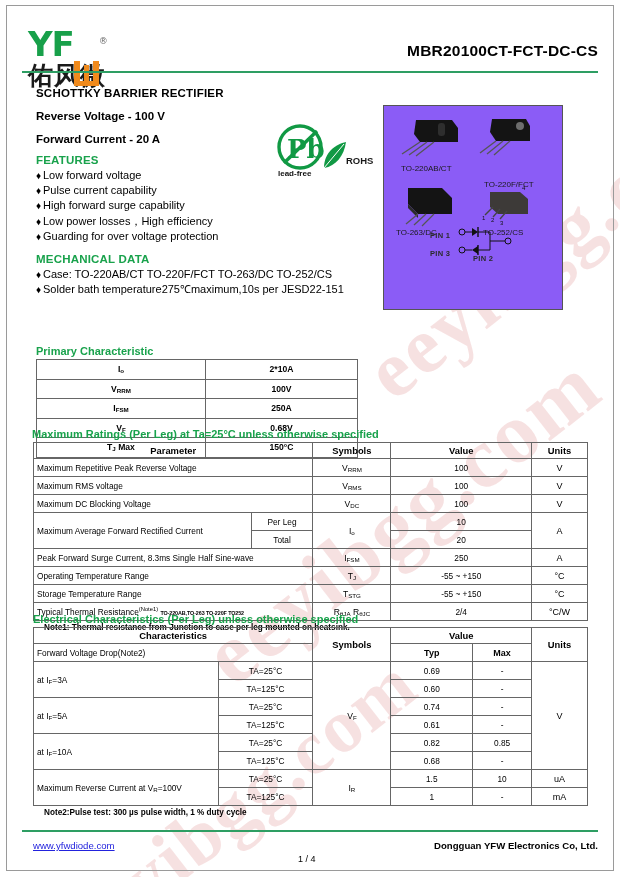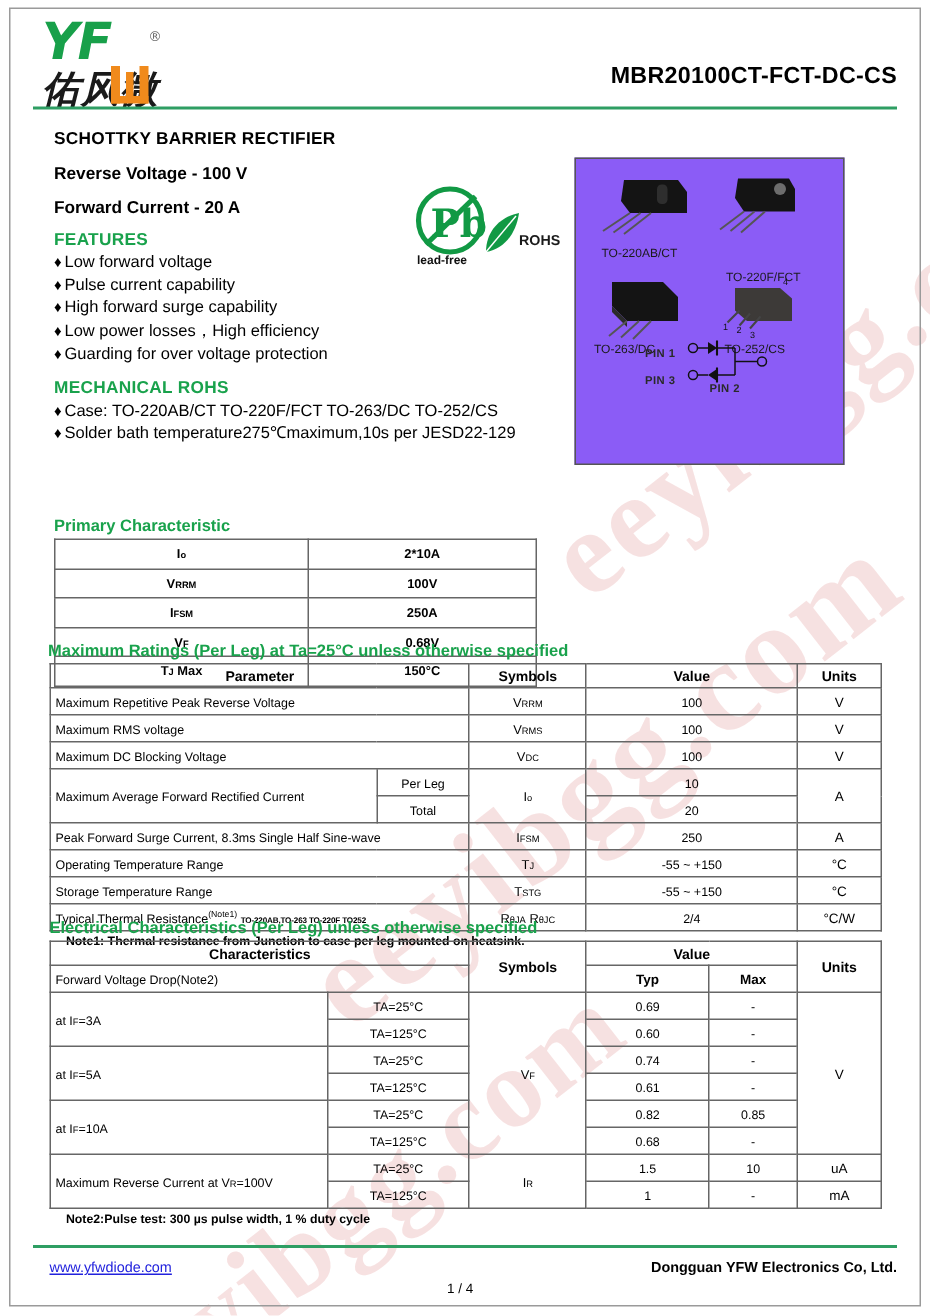--- a/index.html
+++ b/index.html
@@ -49,22 +49,22 @@
   .wm1 { left: 165px; top: 470px; font-size: 86px; transform: rotate(-38deg); }
   .wm2 { left: 330px; top: 200px; font-size: 80px; transform: rotate(-38deg); }
   .wm3 { left: 30px;  top: 760px; font-size: 76px; transform: rotate(-38deg); }
 
   
   .hdr {
     position: relative; z-index: 2;
     height: 78px;
   }
   .logo {
-    position: absolute; left: 28px; top: 8px;
-    width: 150px; height: 64px; font-style: italic;
+    position: absolute; left: 28px; top: 24px;
+    width: 150px; height: 64px;
   }
   .logo-main {
     font-family: "DejaVu Sans", sans-serif;
     font-weight: bold;
     font-size: 34px;
     line-height: 34px;
     letter-spacing: -1px;
   }
   .logo-yf { color: #18a04a; }
   .logo-u {
@@ -321,24 +321,24 @@
 
     <div class="sec-head" style="margin-top:9px;">FEATURES</div>
     <div class="bullets">
       <div class="blt"><span class="dia">♦</span><span>Low forward voltage</span></div>
       <div class="blt"><span class="dia">♦</span><span>Pulse current capability</span></div>
       <div class="blt"><span class="dia">♦</span><span>High forward surge capability</span></div>
       <div class="blt"><span class="dia">♦</span><span>Low power losses，High efficiency</span></div>
       <div class="blt"><span class="dia">♦</span><span>Guarding for over voltage protection</span></div>
     </div>
 
-    <div class="sec-head" style="margin-top:9px;">MECHANICAL ROHS</div>
+    <div class="sec-head" style="margin-top:9px;">MECHANICAL DATA</div>
     <div class="bullets">
       <div class="blt"><span class="dia">♦</span><span>Case: TO-220AB/CT TO-220F/FCT TO-263/DC TO-252/CS</span></div>
-      <div class="blt"><span class="dia">♦</span><span>Solder bath temperature275℃maximum,10s per JESD22-129</span></div>
+      <div class="blt"><span class="dia">♦</span><span>Solder bath temperature275℃maximum,10s per JESD22-151</span></div>
     </div>
   </div>
 
   <div class="pb">
     <svg width="108" height="62" viewBox="0 0 108 62">
       <circle cx="28" cy="25" r="21" fill="none" stroke="#119944" stroke-width="3.4"></circle>
       <text x="15" y="36" font-family="DejaVu Serif, serif" font-size="26" font-weight="bold" fill="#119944">Pb</text>
       <line x1="12" y1="41" x2="45" y2="9" stroke="#119944" stroke-width="3.4"></line>
       <path d="M52 46 C52 30, 64 22, 74 20 C72 34, 64 44, 52 46 Z" fill="#119944"></path>
       <line x1="52" y1="46" x2="72" y2="22" stroke="#ffffff" stroke-width="1"></line>

